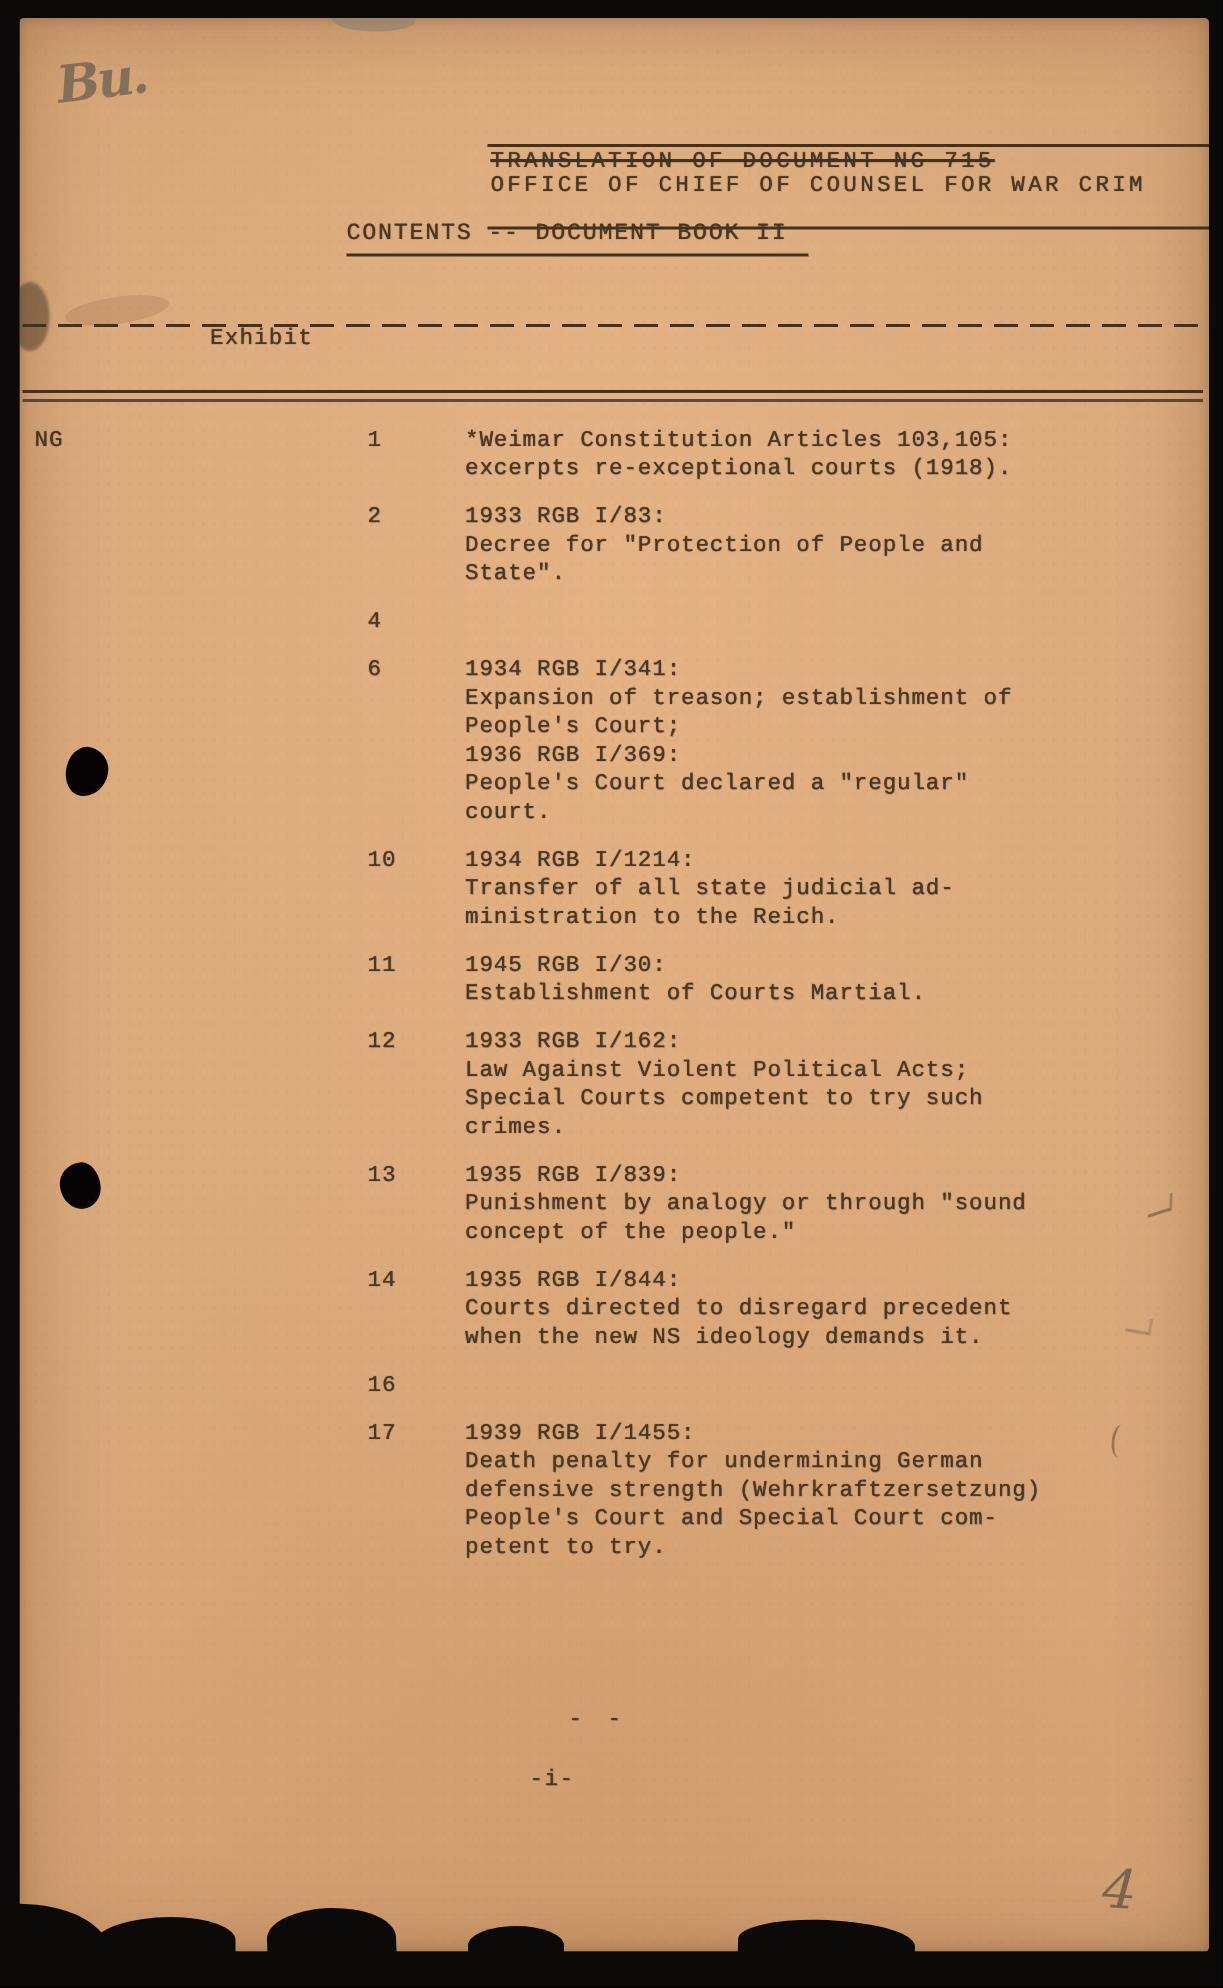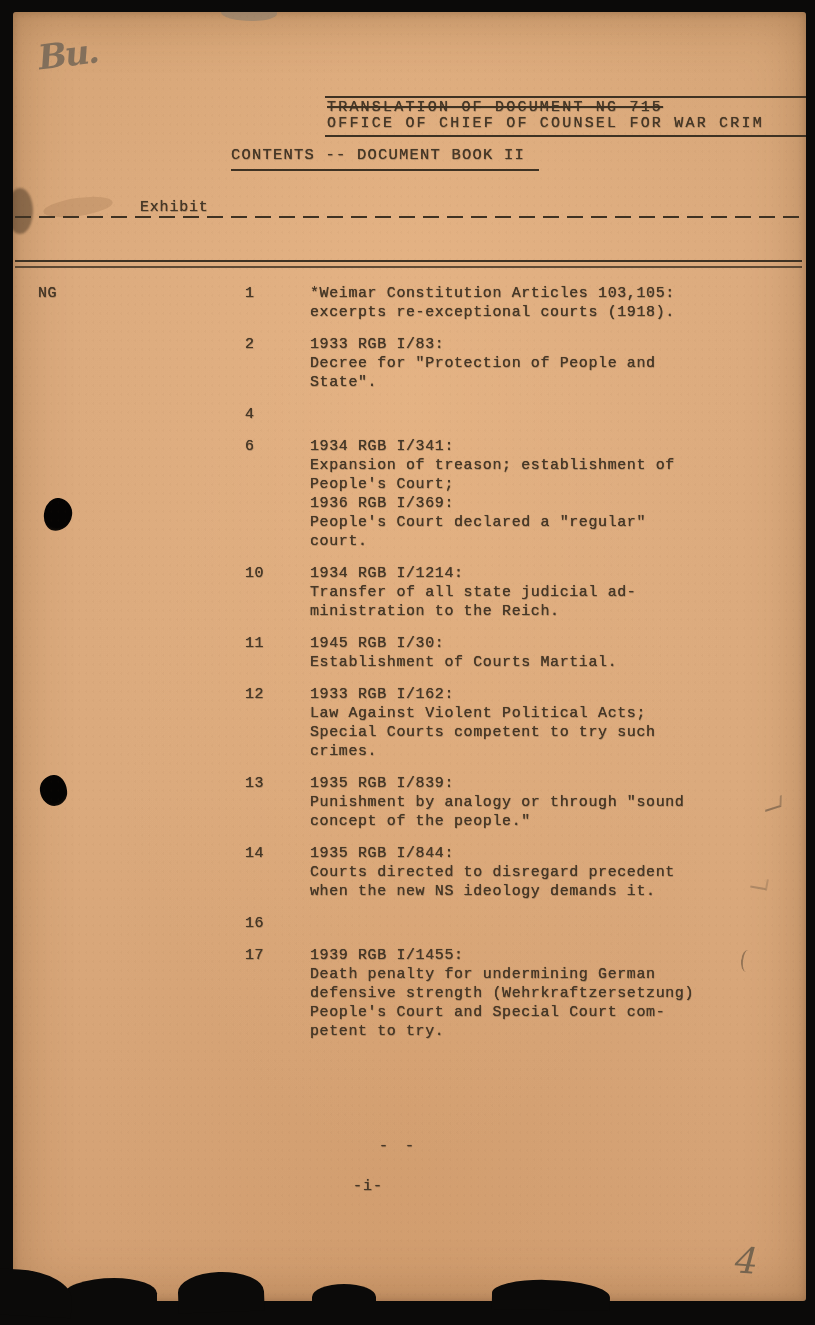--- a/index.html
+++ b/index.html
@@ -19,40 +19,40 @@
     color:#463828;
     text-shadow:0 0 .7px rgba(56,42,26,.9), .5px .5px 0 rgba(56,42,26,.22);
   }
   .hand{
     font-family:"DejaVu Serif","Liberation Serif",serif;
     font-style:italic;color:#756757;
   }
   
   .mark-initials{position:absolute;left:25px;top:22px;font-size:34px;font-weight:600;transform:rotate(-7deg);letter-spacing:-2px;opacity:.85;}
   
-  .stamp{position:absolute;left:312px;top:84px;right:-2px;border-top:2px solid #3e3223;border-bottom:2px solid #3e3223;padding:2px 0 3px 2px;}
+  .stamp{position:absolute;left:312px;top:84px;right:-2px;border-top:2px solid #3e3223;border-bottom:2px solid #3e3223;padding:2px 0 19px 2px;}
   .stamp .l1{font-size:15px;line-height:16px;letter-spacing:2.2px;white-space:nowrap;text-decoration:line-through;text-decoration-thickness:2px;text-decoration-color:rgba(62,50,35,.85);}
   .stamp .l2{font-size:15px;line-height:16px;letter-spacing:2.2px;white-space:nowrap;}
   
   .doc-title{position:absolute;left:218px;top:134px;font-size:15.5px;letter-spacing:1.2px;padding:0 14px 5px 0;border-bottom:2px solid #3e3223;white-space:nowrap;}
   
   .rule-dashed{position:absolute;left:2px;right:2px;top:204px;height:2px;
     background:repeating-linear-gradient(90deg,#3e3223 0 16px,rgba(0,0,0,0) 16px 24px);}
-  .hdr-exhibit-top{position:absolute;left:127px;top:187px;font-size:15px;letter-spacing:.8px;text-align:center;}
+  .hdr-exhibit-top{position:absolute;left:127px;top:205px;font-size:15px;letter-spacing:.8px;text-align:center;}
   .hdr-row{position:absolute;left:0;right:0;top:222px;height:20px;font-size:15px;letter-spacing:.8px;}
   .hdr-row span{position:absolute;white-space:nowrap;}
   .hdr-doc{left:35px;}
   .hdr-exh{left:147px;}
   .hdr-page{left:228px;}
   .hdr-desc{left:427px;}
   .rule-double{position:absolute;left:2px;right:4px;top:248px;height:4px;border-top:2px solid #3e3223;border-bottom:2px solid rgba(62,50,35,.8);}
   
   .toc-rows{position:absolute;left:0;right:6px;top:272px;}
   .toc-row{display:grid;grid-template-columns:130px 82px 85px 1fr;margin-bottom:13px;font-size:15px;line-height:19px;letter-spacing:.6px;}
-  .col-doc{padding-left:25px;}
+  .col-doc{padding-left:10px;}
   .col-page{padding-left:20px;}
   .col-desc{white-space:pre-line;}
   
   .footer-dashes{position:absolute;left:366px;top:1126px;font-size:15px;letter-spacing:4px;}
   .page-num{position:absolute;left:340px;top:1166px;font-size:15px;letter-spacing:1px;}
   .hand-page{position:absolute;left:722px;top:1228px;font-size:36px;transform:rotate(4deg);color:#6d5f4c;opacity:.9;}
   
   .hole{position:absolute;background:radial-gradient(circle at 45% 45%,#050403 62%,#2b2115 100%);}
   .hole-1{left:31px;top:486px;width:28px;height:33px;border-radius:46% 54% 58% 42%/52% 46% 54% 48%;transform:rotate(8deg);}
   .hole-2{left:27px;top:763px;width:27px;height:31px;border-radius:55% 45% 48% 52%/46% 55% 45% 54%;transform:rotate(-6deg);}

